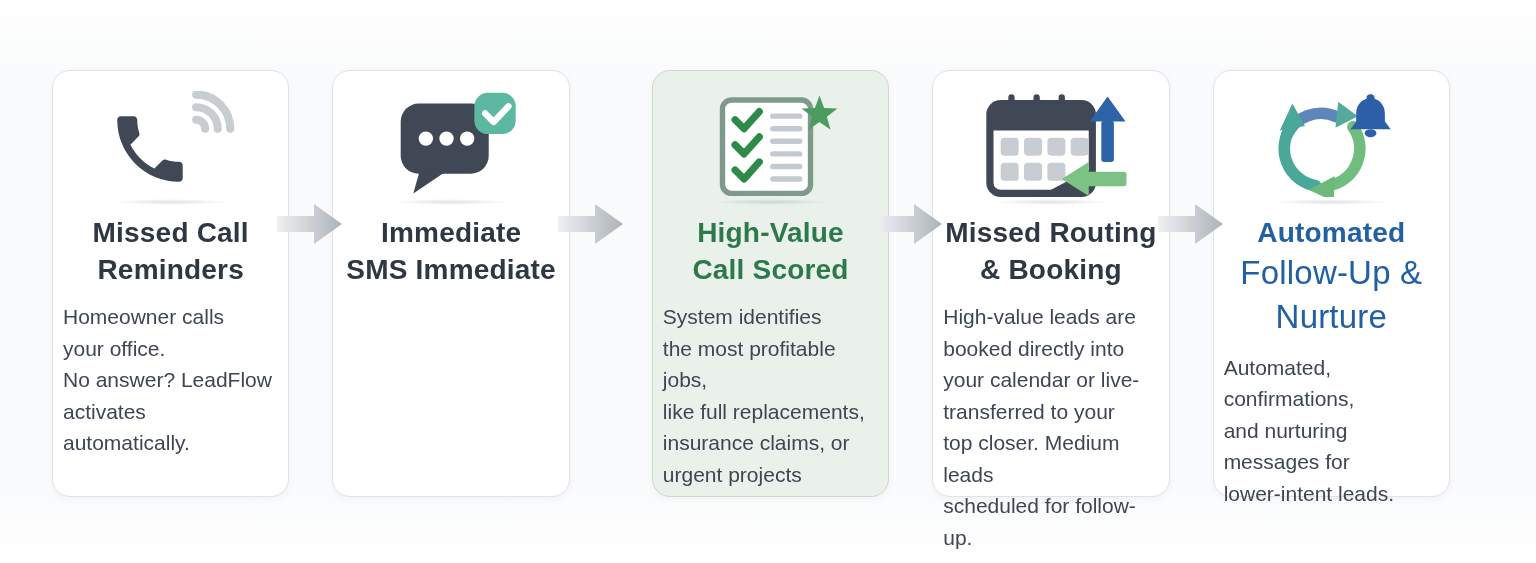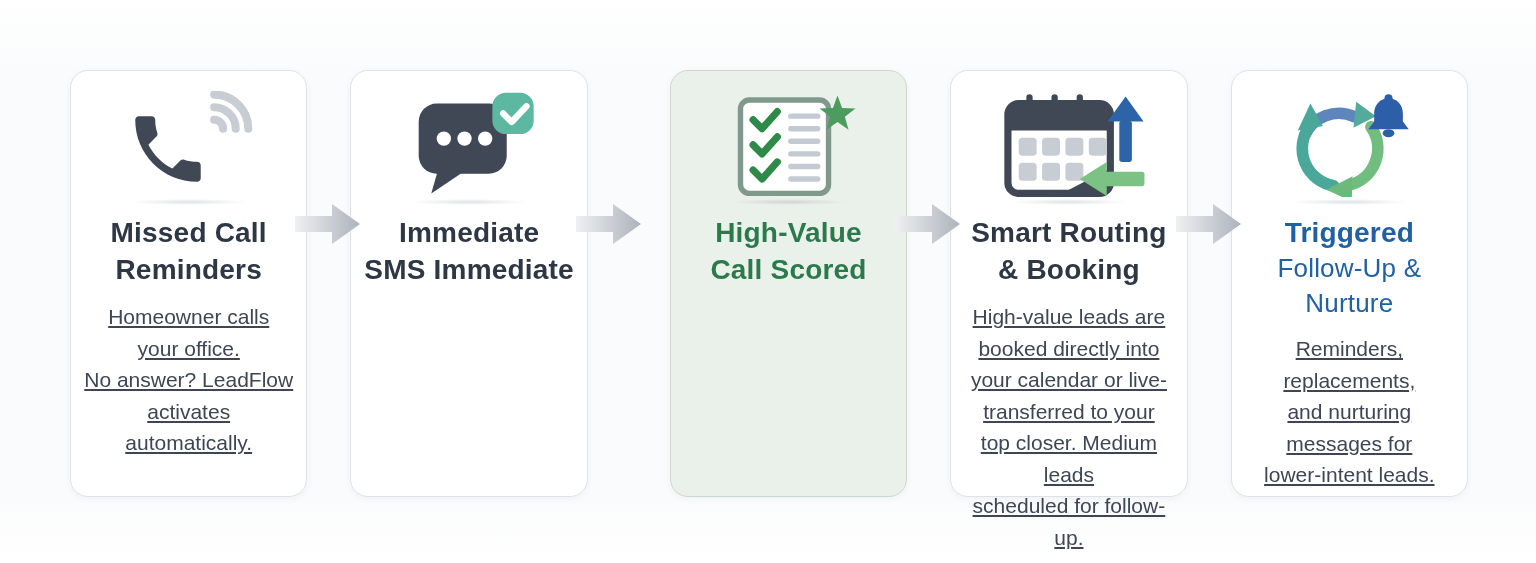--- a/index.html
+++ b/index.html
@@ -2,21 +2,21 @@
 <html style="--title-default: #2e3744; --title-highlight-green: #2c7a4c; --title-accent-blue: #2160a3; --body-text: #3e4654; --card-background: #ffffff; --card-border: #dfe3e8; --highlight-card-background: #eaf1ea; --highlight-card-border: #cdd9cf; --icon-dark-slate: #3f4854; --icon-light-gray: #c8cdd4; --icon-teal: #5cb8a0; --icon-green: #4d9c5f; --icon-blue: #2d64a8; --connector-gradient-start: #eef0f2; --connector-gradient-end: #adb3bc;"><head>
 <meta charset="utf-8">
 <style>
   html,body{margin:0;padding:0;background:#fff;}
   .canvas{
     position:relative;width:1536px;height:563px;overflow:hidden;
     background:linear-gradient(180deg,#ffffff 0%,#fafbfc 12%,#fafbfc 88%,#ffffff 100%);
     font-family:"Liberation Sans", sans-serif;
   }
   .flow{
-    position:absolute;left:70px;top:70px;width:1398px;height:427px;
+    position:absolute;left:52px;top:70px;width:1398px;height:427px;
     display:flex;align-items:stretch;
   }
   .card{
     flex:1 1 0;border-radius:18px;background:var(--card-background,#fff);
     border:1.5px solid var(--card-border,#dfe3e8);
     box-shadow:0 2px 7px rgba(45,55,75,.05);
     box-sizing:border-box;padding:0 10px;position:relative;z-index:1;
   }
   .card.highlighted{
     background:var(--highlight-card-background,#eaf1ea);
@@ -29,24 +29,24 @@
     height:6px;width:118px;margin:2px auto 0;border-radius:50%;
     background:radial-gradient(ellipse at center, rgba(60,70,85,.16) 0%, rgba(60,70,85,0) 70%);
   }
   .title{
     margin-top:9px;text-align:center;font-weight:700;font-size:28px;line-height:1.33;
     color:var(--title-default,#2e3744);letter-spacing:.2px;
   }
   .card.highlighted .title{color:var(--title-highlight-green,#2c7a4c);}
   .card.accent .title{color:var(--title-accent-blue,#2160a3);}
   .title .line{display:block;}
-  .card.accent .title .line2{font-weight:400;font-size:26px;}
+  .card.accent .title .line2{font-weight:400;font-size:33px;}
   .body-text{
-    margin-top:13px;text-align:center;font-size:21px;line-height:1.5;
-    color:var(--body-text,#3e4654);white-space:pre-line;text-decoration:underline;
+    margin-top:13px;font-size:21px;line-height:1.5;
+    color:var(--body-text,#3e4654);white-space:pre-line;
   }
   .gap{flex:0 0 43px;position:relative;z-index:2;}
   .connector{position:absolute;left:-12px;top:131px;}
   
   .ic-slate{fill:var(--icon-dark-slate,#3f4854);}
   .ic-lightgray{stroke:var(--icon-light-gray,#c8cdd4);fill:none;stroke-width:9;stroke-linecap:round;}
   .ic-white{fill:#ffffff;}
   .ic-teal{fill:var(--icon-teal,#5cb8a0);}
   .ic-green{fill:var(--icon-green,#4d9c5f);}
   .ic-blue{fill:var(--icon-blue,#2d64a8);}
@@ -138,20 +138,25 @@
             <line class="ic-line" x1="82" y1="98" x2="112" y2="98"></line>
           </g>
           <polygon class="ic-green" points="134,5 139.1,19 154,19.5 142.2,28.7 146.3,43 134,34.6 121.7,43 125.8,28.7 114,19.5 128.9,19"></polygon>
         </svg>
       </div>
       <div class="icon-shadow"></div>
       <div class="title">
         <span class="line line1">High-Value</span>
         <span class="line line2">Call Scored</span>
       </div>
+      <div class="body-text">System identifies
+the most profitable jobs,
+like full replacements,
+insurance claims, or
+urgent projects</div>
     </div>
 
     <div class="gap">
       <svg class="connector" width="67" height="46" viewBox="0 0 67 46">
         <polygon points="0,15 37,15 37,3 65,23 37,43 37,31 0,31" fill="url(#connGrad)"></polygon>
       </svg>
     </div>
 
     <div class="card">
       <div class="icon-wrap">
@@ -176,21 +181,21 @@
             <rect x="146" y="33" width="14" height="46" rx="3"></rect>
           </g>
           <g fill="#7cc284">
             <polygon points="102,98 132,79 132,117"></polygon>
             <rect x="130" y="90" width="44" height="16" rx="3"></rect>
           </g>
         </svg>
       </div>
       <div class="icon-shadow"></div>
       <div class="title">
-        <span class="line line1">Smart Routing</span>
+        <span class="line line1">Missed Routing</span>
         <span class="line line2">&amp; Booking</span>
       </div>
       <div class="body-text">High-value leads are
 booked directly into
 your calendar or live-
 transferred to your
 top closer. Medium leads
 scheduled for follow-up.</div>
     </div>
 
@@ -213,23 +218,23 @@
           <polygon points="37,14 23,44 51,39" fill="#4aa89b"></polygon>
           <g fill="#2d5fa8">
             <circle cx="124" cy="8" r="4.5"></circle>
             <path d="M124 8 c9.5 0 16 7.5 16 17 v9 l6.5 8.5 h-45 l6.5 -8.5 v-9 c0 -9.5 6.5 -17 16 -17 z"></path>
             <ellipse cx="124" cy="47" rx="6.5" ry="4.5"></ellipse>
           </g>
         </svg>
       </div>
       <div class="icon-shadow"></div>
       <div class="title">
-        <span class="line line1">Triggered</span>
+        <span class="line line1">Automated</span>
         <span class="line line2">Follow-Up &amp; Nurture</span>
       </div>
-      <div class="body-text">Reminders, replacements,
+      <div class="body-text">Automated, confirmations,
 and nurturing
 messages for
 lower-intent leads.</div>
     </div>
 
   </div>
 </div>
 
 </body></html>

